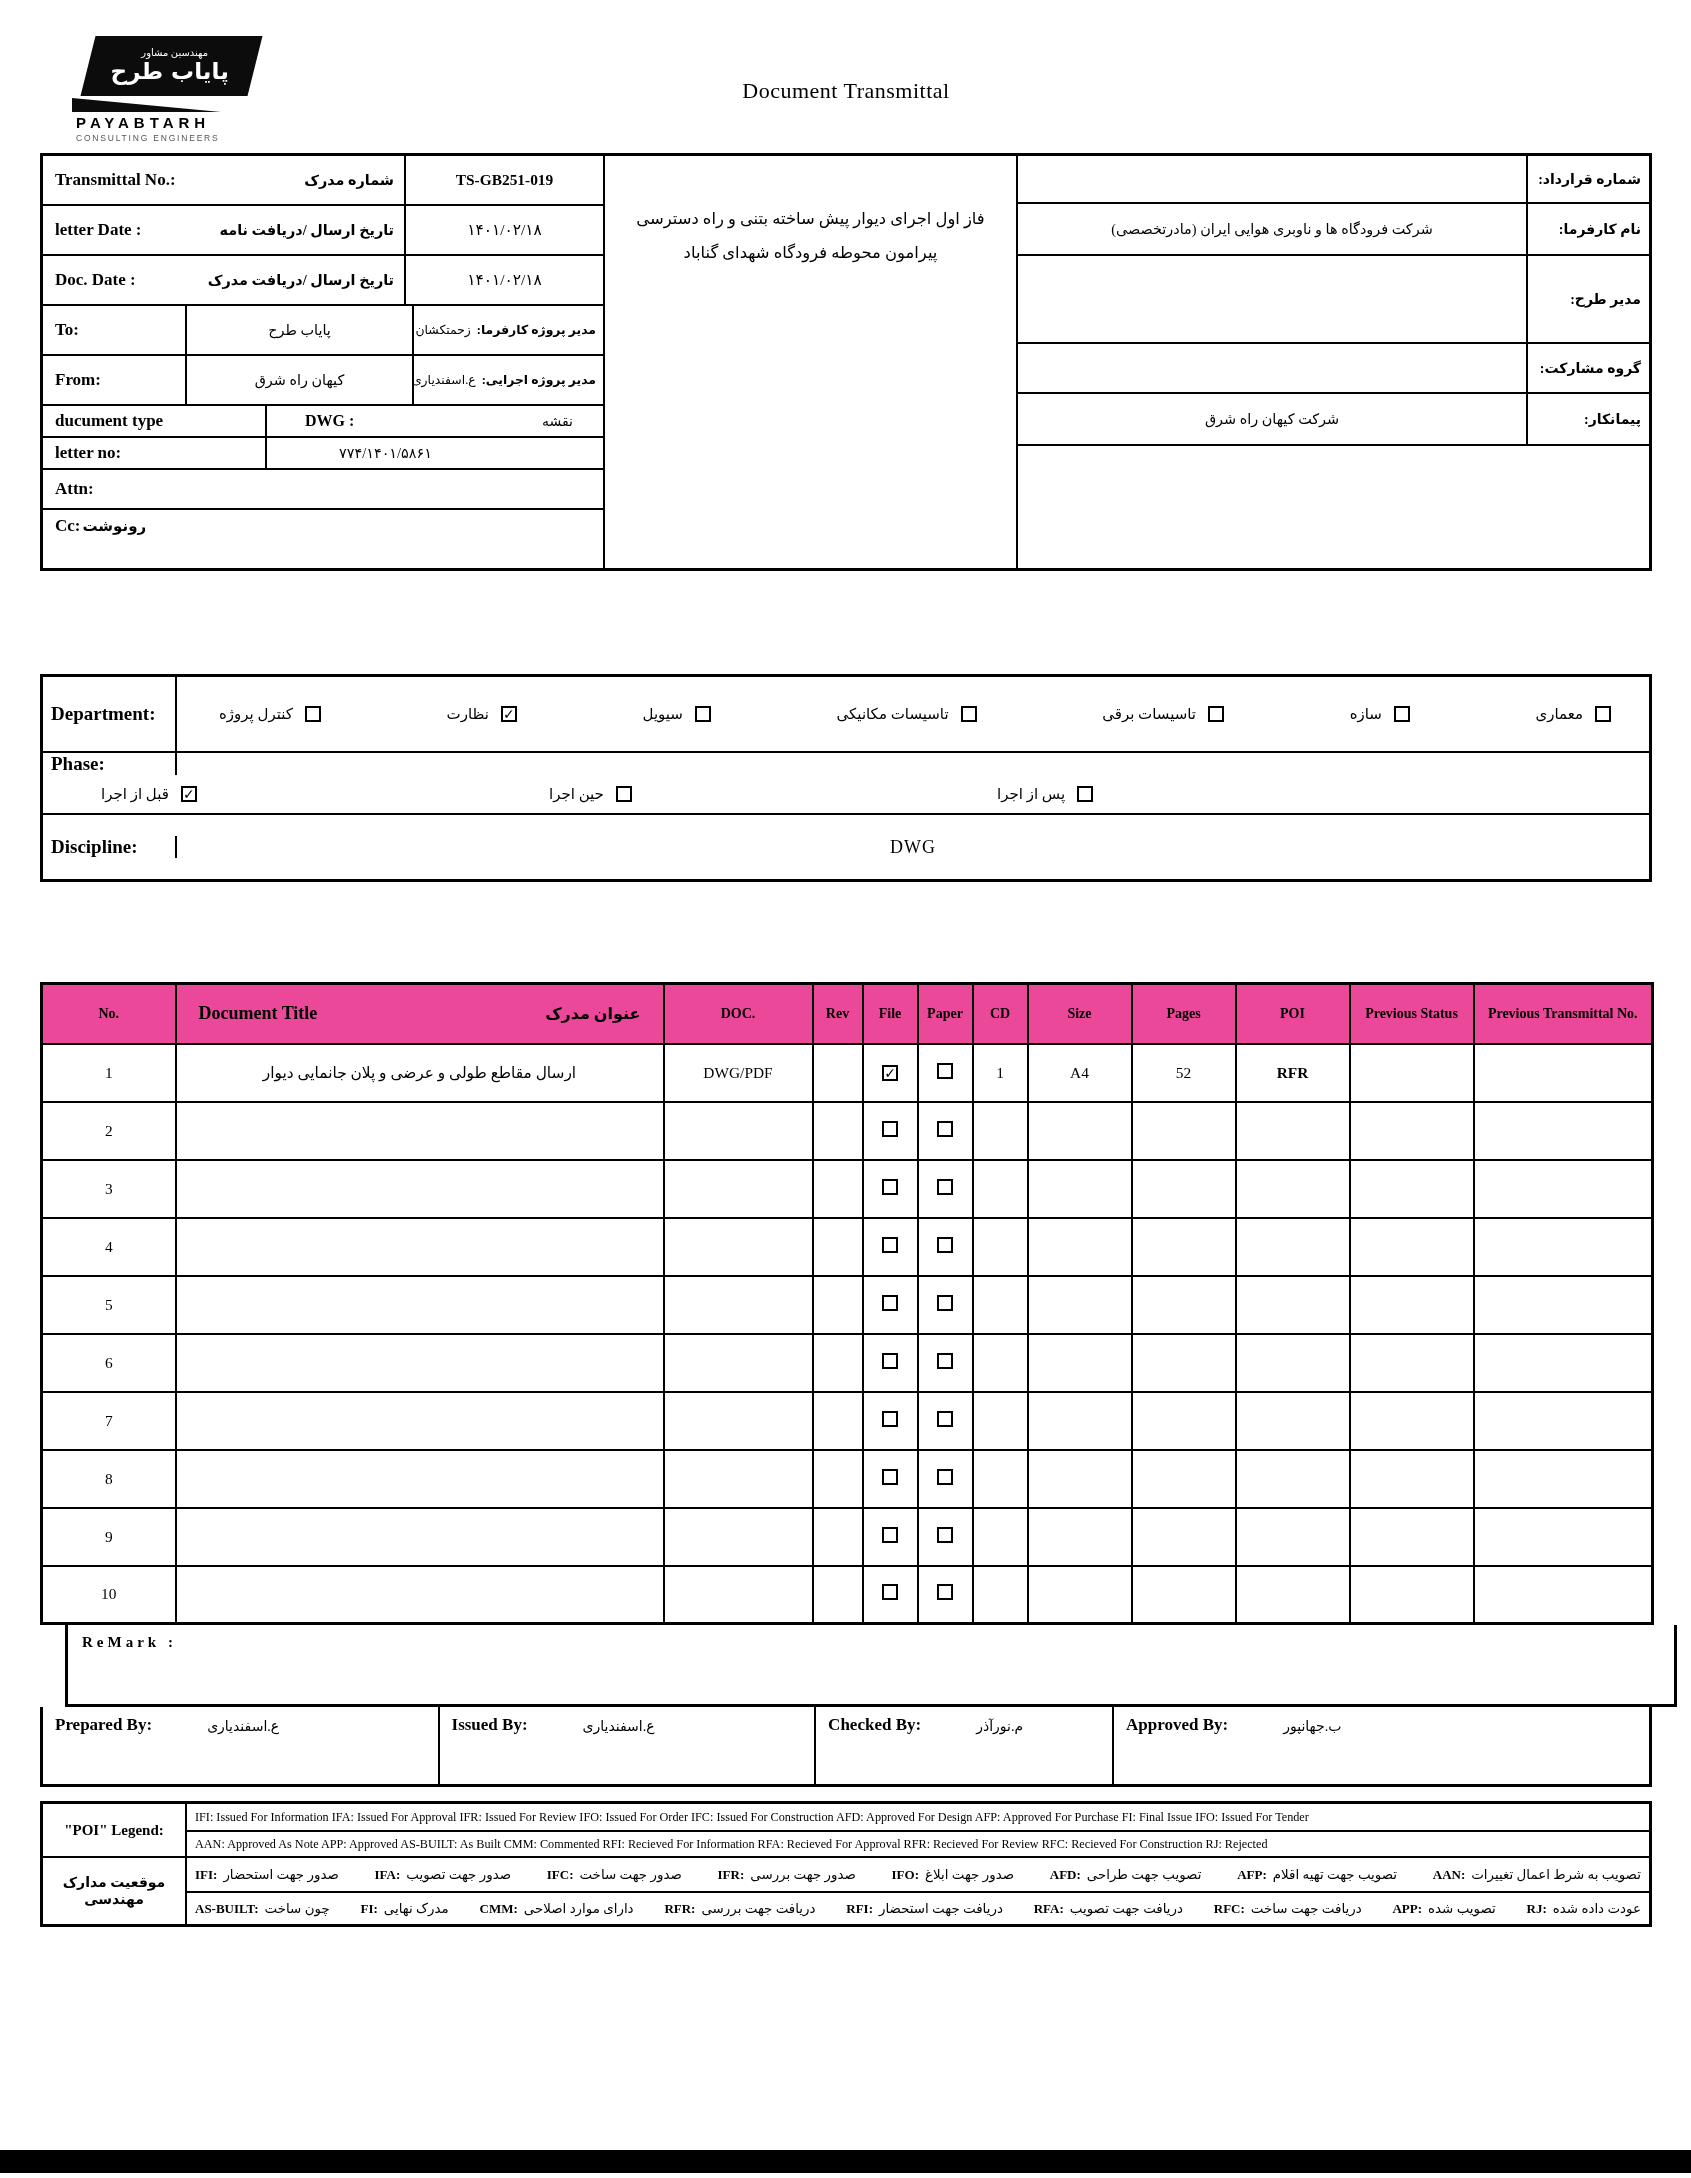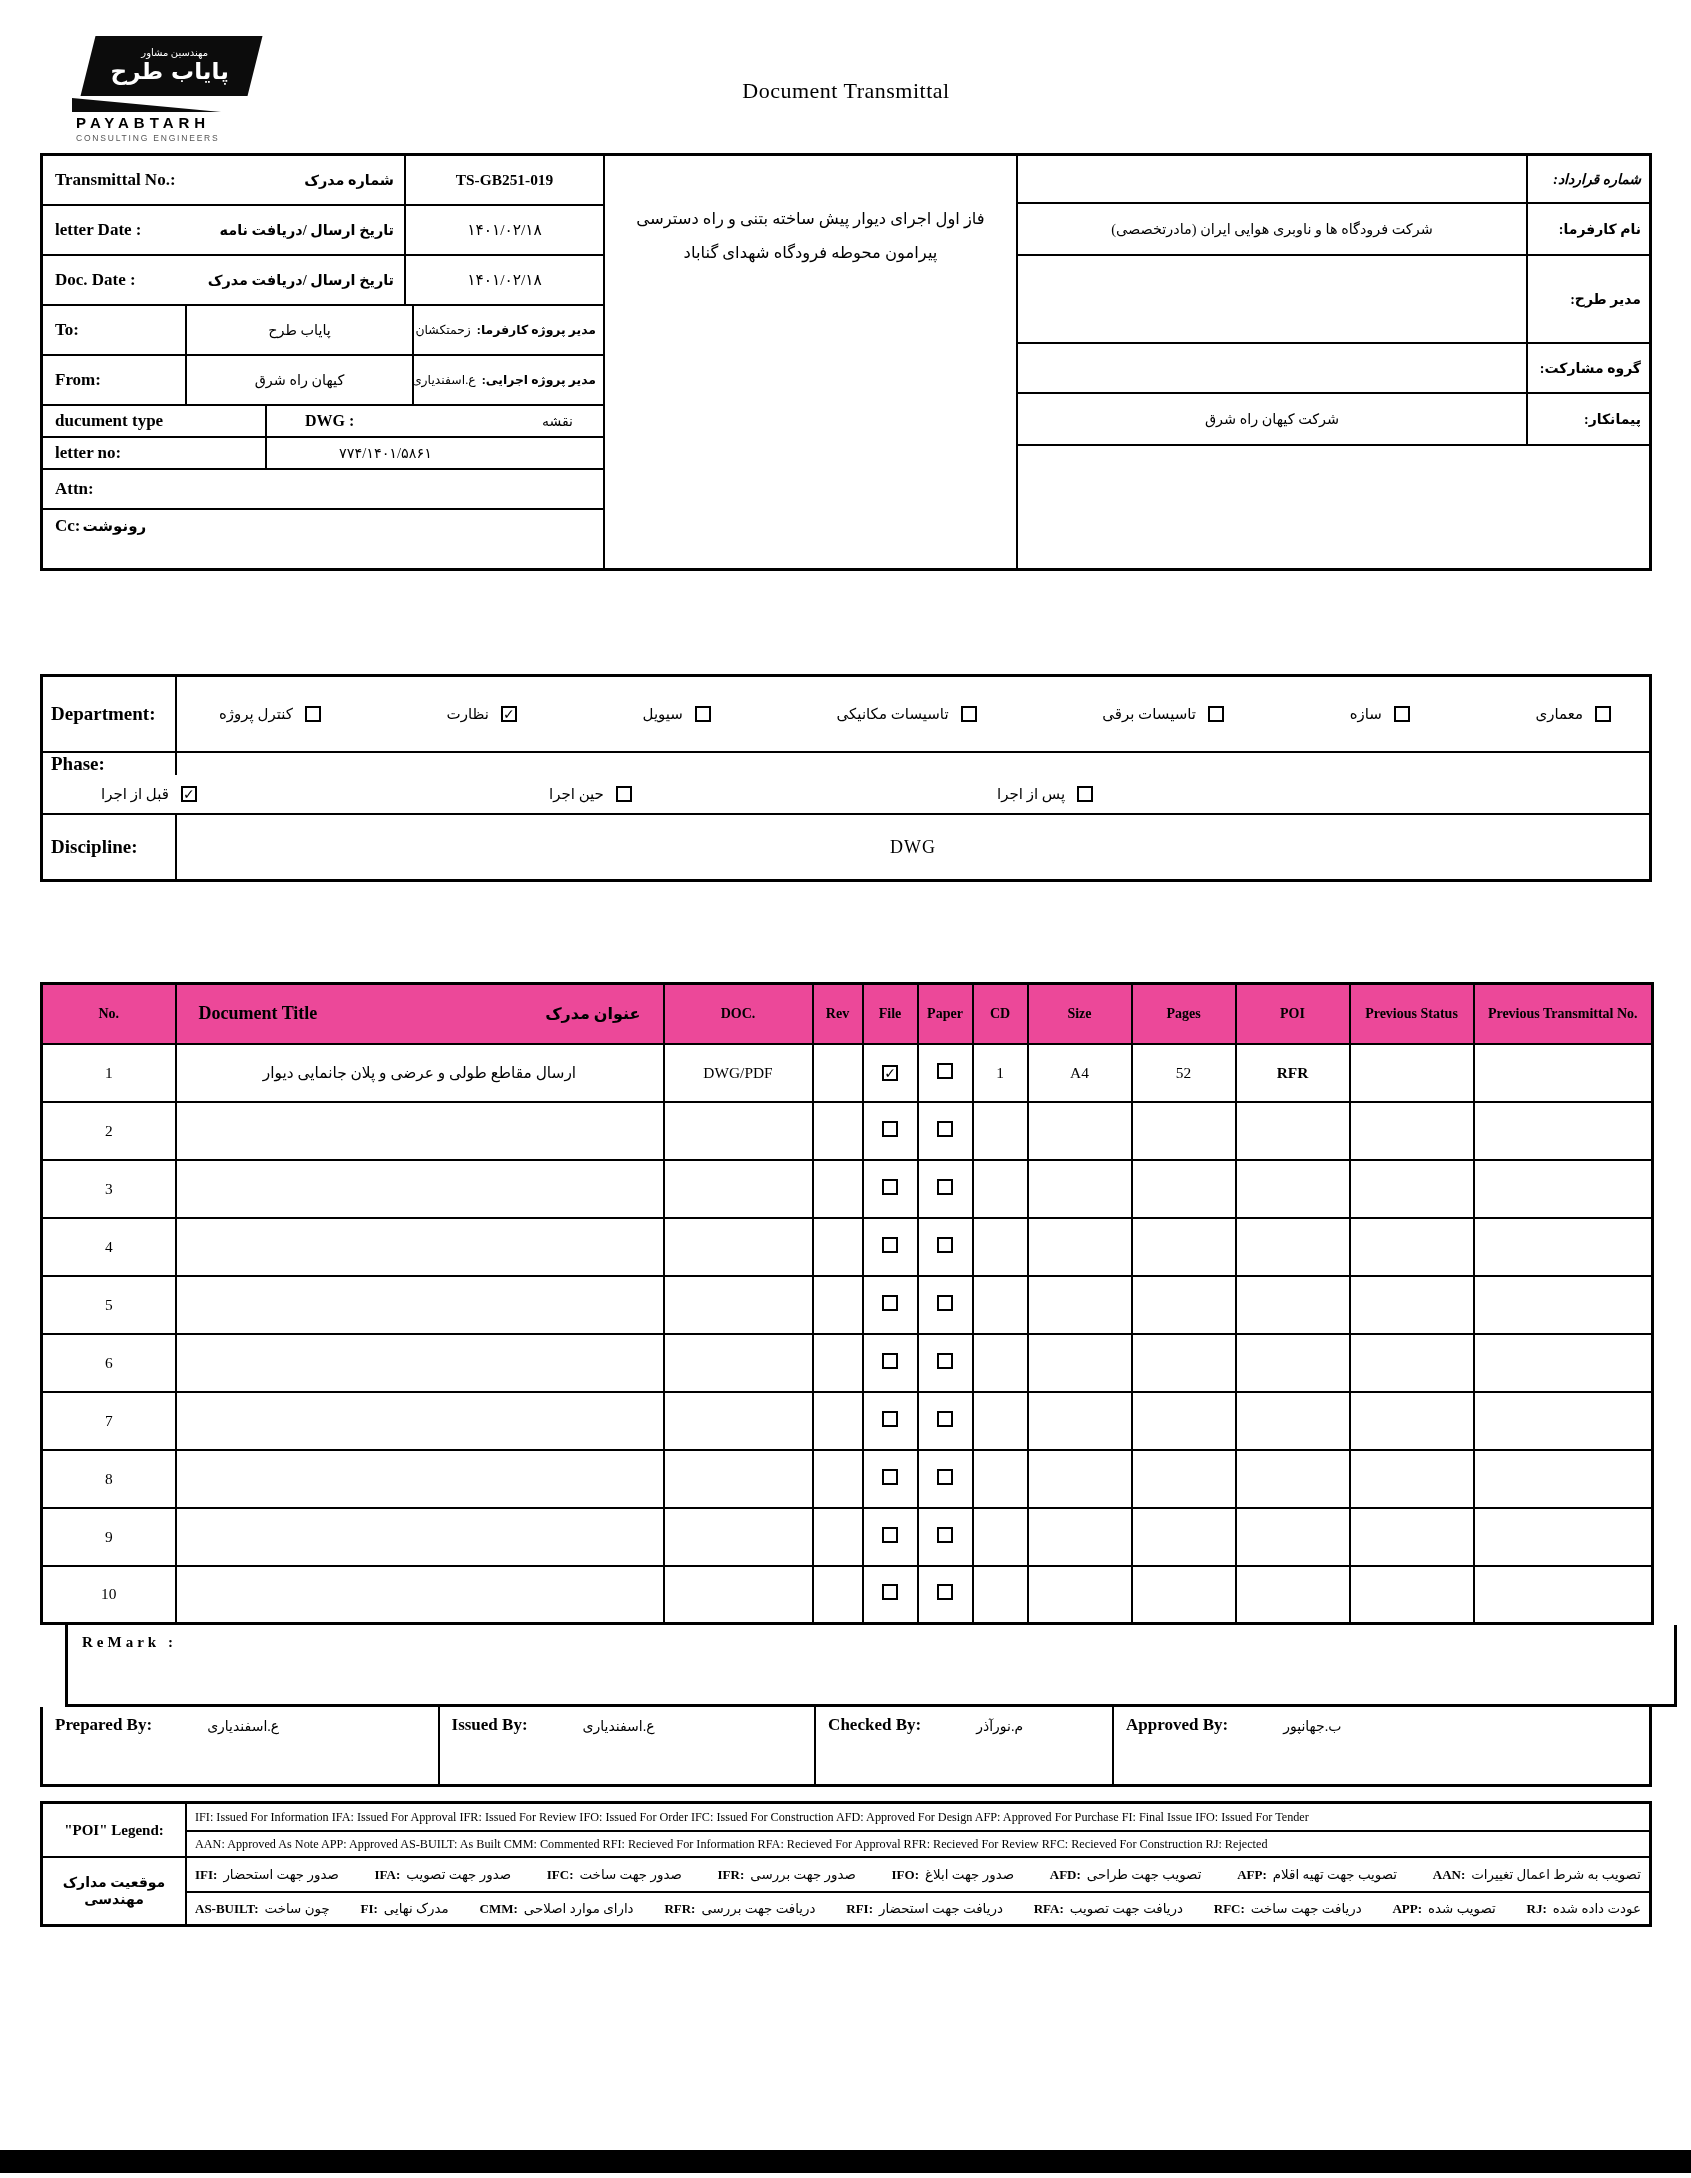--- a/index.html
+++ b/index.html
@@ -62,36 +62,36 @@
   .ccpair { padding:6px 0 0 12px; display:flex; align-items:baseline; gap:2px; }
   .ccpair .en { font-size:17px; font-weight:bold; }
   .ccpair .fal { font-size:15px; font-weight:bold; }
 
   .im { width:413px; border-right:2px solid #000; }
   .subject { padding:46px 14px 0 14px; text-align:center; font-size:16.4px;
              line-height:2.1; direction:rtl; }
 
   .ir { flex:1; display:flex; flex-direction:column; }
   .crow { display:flex; border-bottom:2px solid #000; }
-  .ir > .crow:nth-child(1) { height:48px;font-style:italic; }
+  .ir > .crow:nth-child(1) { height:48px; }
   .ir > .crow:nth-child(2) { height:52px; }
   .ir > .crow:nth-child(3) { height:88px; }
   .ir > .crow:nth-child(4) { height:50px; }
   .ir > .crow:nth-child(5) { height:52px; }
   .cval { flex:1; display:flex; align-items:center; justify-content:center;
           font-size:14.4px; direction:rtl; }
   .clbl { width:123px; border-left:2px solid #000; direction:rtl; display:flex;
           align-items:center; padding:0 8px; font-size:14px; font-weight:bold;
           white-space:nowrap; }
   .cfill { flex:1; }
 
   
   .class-table { margin-top:103px; border:3px solid #000; width:1612px; }
   .crow2 { display:flex; align-items:stretch; border-bottom:2px solid #000; }
-  .crow2.last { border-bottom:none; }
+  .crow2.last { border-bottom:none;align-items:center; }
   .crow2:nth-child(1) { height:76px; }
   .crow2:nth-child(2) { height:62px;flex-direction:column; }
   .crow2:nth-child(3) { height:64px; }
   .class-lbl { width:134px; border-right:2px solid #000; font-size:19px; font-weight:bold;
                display:flex; align-items:center; padding-left:8px; }
   .dept-items { flex:1; display:flex; align-items:center; justify-content:space-between;
                 padding:0 38px 0 42px; }
   .phase-items { flex:1; display:grid; grid-template-columns:448px 448px auto;
                  align-items:center; padding-left:58px; }
   .chk-item { display:inline-flex; align-items:center; gap:12px; }

